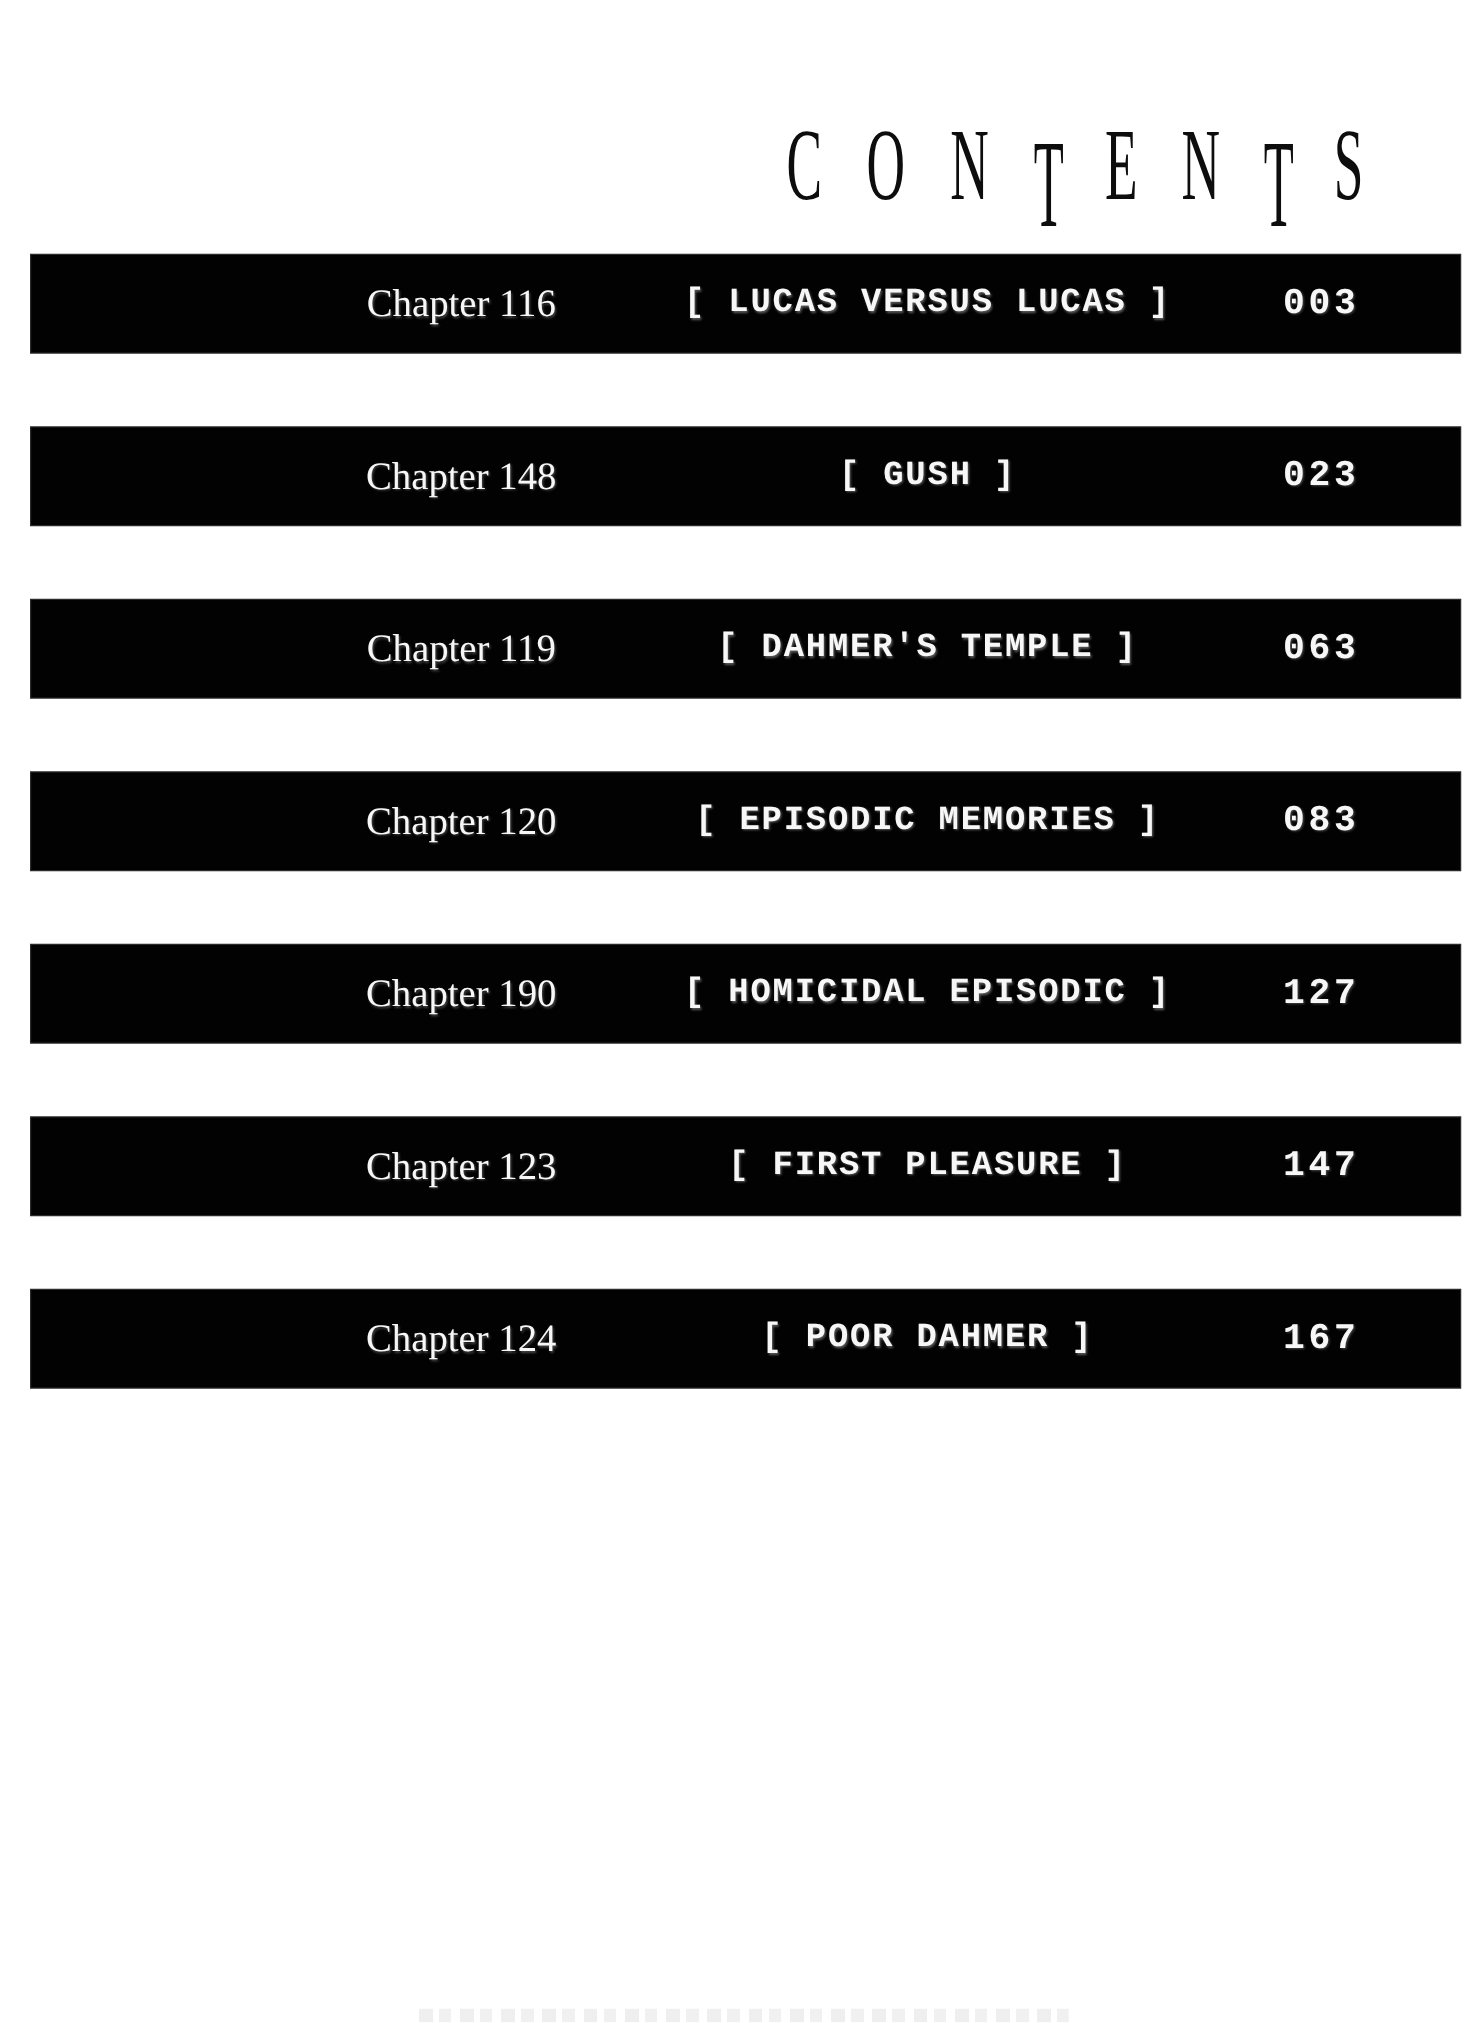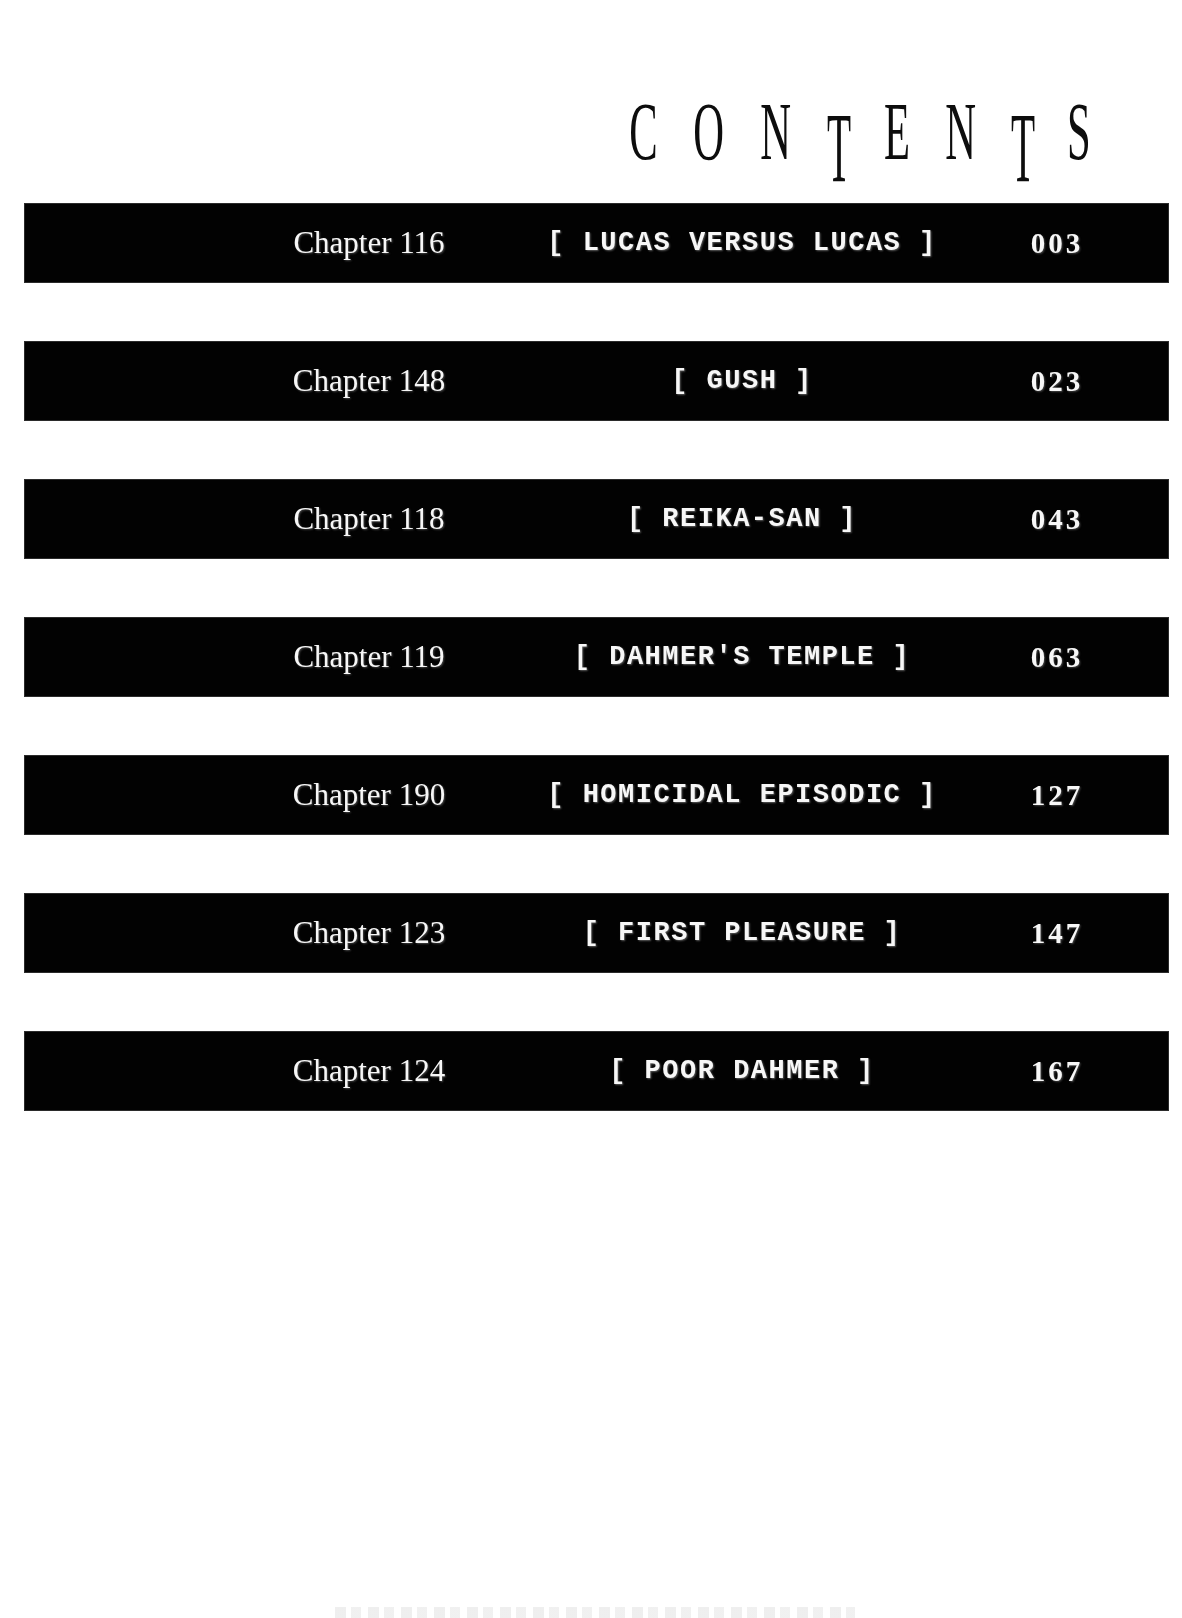--- a/index.html
+++ b/index.html
@@ -84,20 +84,21 @@
     font-family: Liberation Mono, monospace;
   }
   .pagenum {
     left: 960px;
     width: 144px;
     text-align: center;
     font-size: 29px;
     font-weight: 700;
     letter-spacing: 3px;
     text-shadow: 1px 1px 2px rgba(130,130,130,0.55);
+    font-family: Liberation Mono, monospace;
   }
 
   
   .faint-footer {
     position: absolute;
     left: 335px;
     top: 1607px;
     width: 520px;
     height: 11px;
     background: repeating-linear-gradient(
@@ -131,28 +132,28 @@
     <span class="chapter">Chapter 116</span>
     <span class="title">[ LUCAS VERSUS LUCAS ]</span>
     <span class="pagenum">003</span>
   </div>
       <div class="bar">
     <span class="chapter">Chapter 148</span>
     <span class="title">[ GUSH ]</span>
     <span class="pagenum">023</span>
   </div>
       <div class="bar">
-    <span class="chapter">Chapter 118</span>
-    <span class="title">[ REIKA-SAN ]</span>
-    <span class="pagenum">043</span>
-  </div>
-      <div class="bar">
     <span class="chapter">Chapter 119</span>
     <span class="title">[ DAHMER'S TEMPLE ]</span>
     <span class="pagenum">063</span>
+  </div>
+      <div class="bar">
+    <span class="chapter">Chapter 120</span>
+    <span class="title">[ EPISODIC MEMORIES ]</span>
+    <span class="pagenum">083</span>
   </div>
       <div class="bar">
     <span class="chapter">Chapter 190</span>
     <span class="title">[ HOMICIDAL EPISODIC ]</span>
     <span class="pagenum">127</span>
   </div>
       <div class="bar">
     <span class="chapter">Chapter 123</span>
     <span class="title">[ FIRST PLEASURE ]</span>
     <span class="pagenum">147</span>

